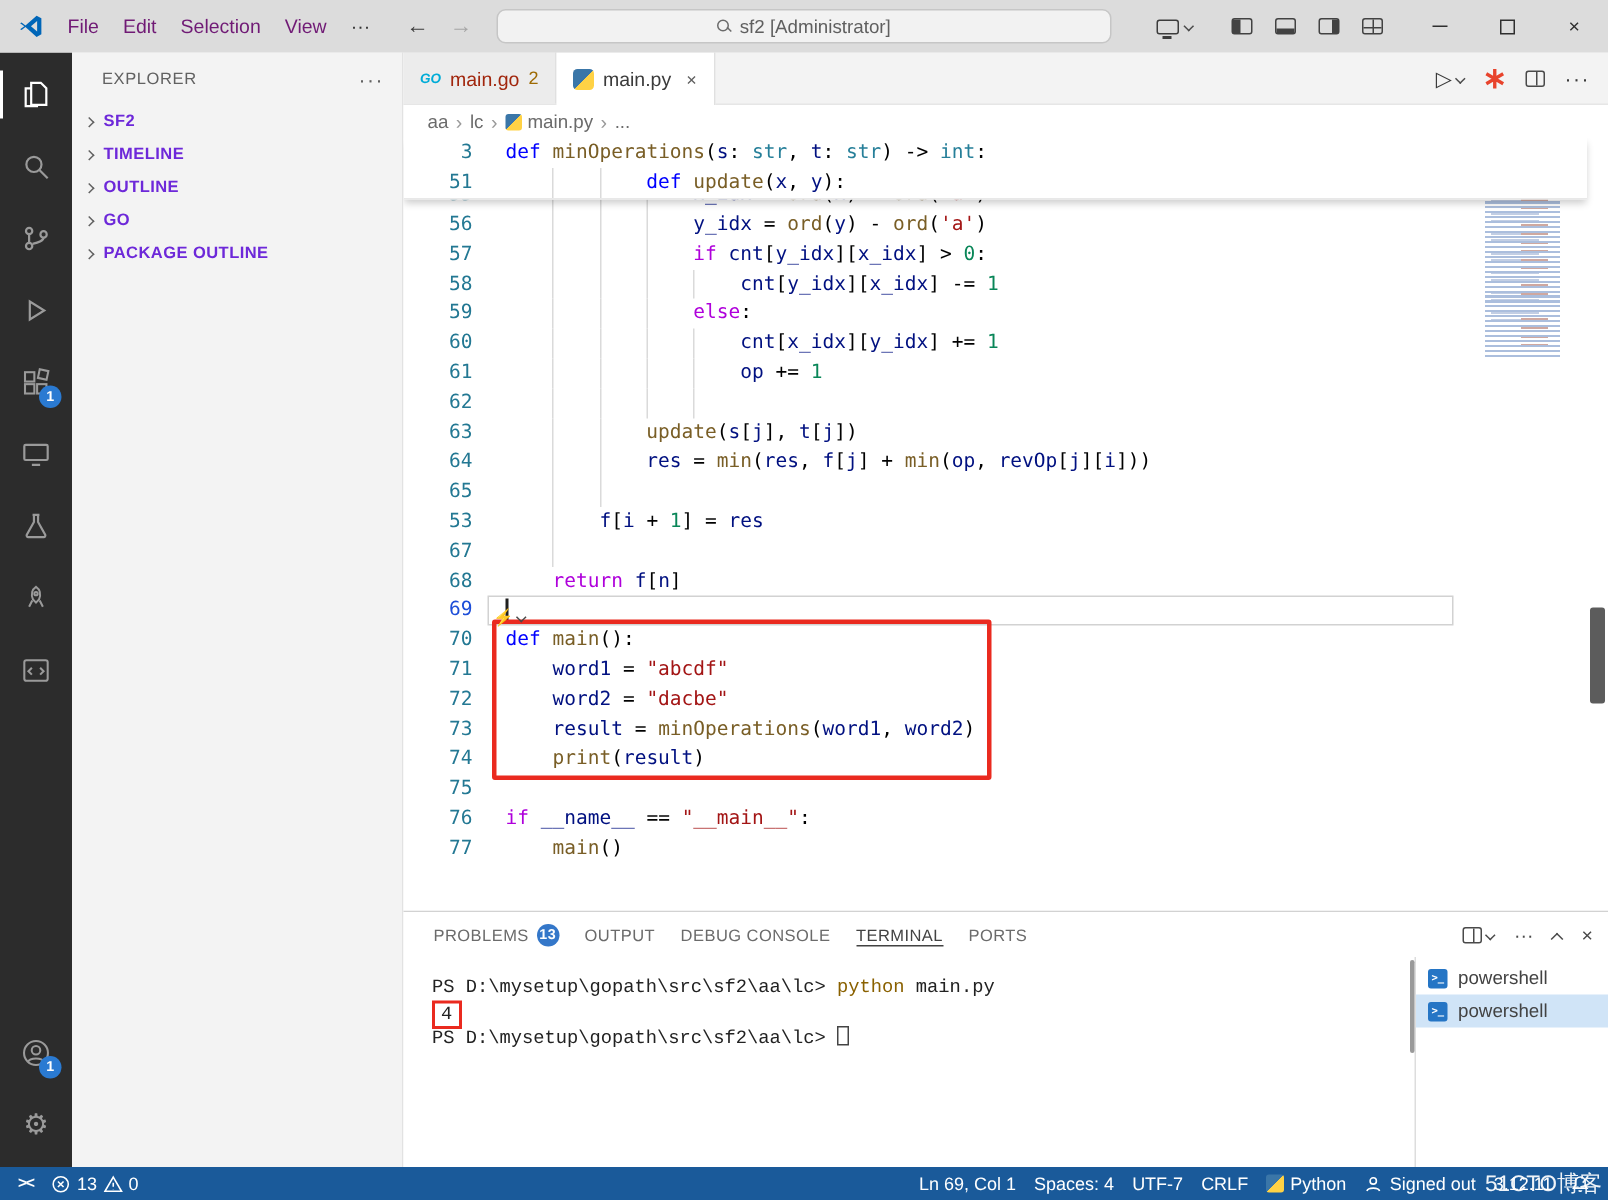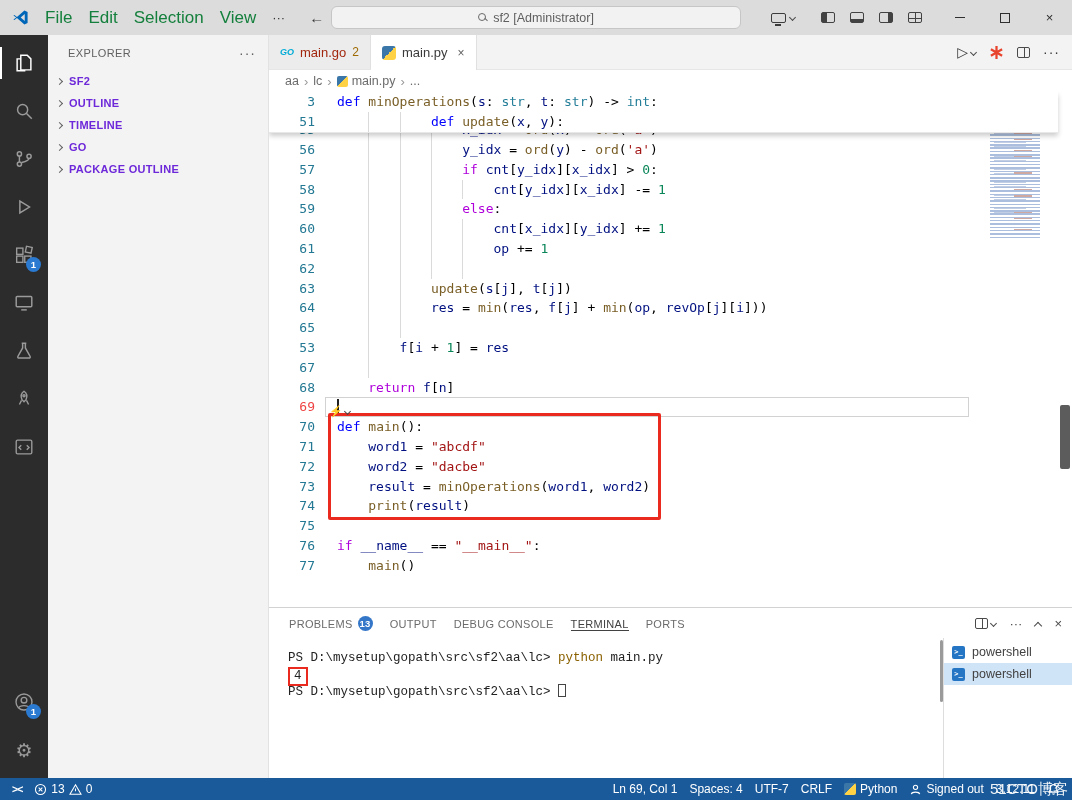--- a/index.html
+++ b/index.html
@@ -1,21 +1,21 @@
 <!DOCTYPE html>
 <html><head>
 <meta charset="utf-8">
 <style>
   *{box-sizing:border-box;margin:0;padding:0}
   html,body{background:#fff}
   .app{position:relative;width:1072px;height:800px;overflow:hidden;font-family:"Liberation Sans",sans-serif;background:#fff;user-select:none}
   
   .titlebar{position:absolute;top:0;left:0;right:0;height:35px;background:#dcdcdc;display:flex;align-items:center;padding:0 8px;z-index:30}
   .logo{display:flex;align-items:center;margin:0 8px 0 4px}
-  .menu-item{font-size:17px;color:#15803d;padding:4px 8px;border-radius:4px;cursor:default}
+  .menu-item{font-size:13px;color:#701a75;padding:4px 8px;border-radius:4px;cursor:default}
   .menu-more{font-size:13px;color:#333;padding:4px 8px}
   .tb-nav{display:flex;align-items:center;gap:14px;margin-left:16px;font-size:15px}
   .nav-back{color:#3a3a3a}.nav-fwd{color:#a6a6a6}
   .searchbox{position:absolute;left:50%;transform:translateX(-50%);top:6px;width:410px;height:23px;background:#f2f2f2;border:1px solid #c6c6c6;border-radius:6px;display:flex;align-items:center;justify-content:center;gap:6px;font-size:12.5px;color:#5f5f5f}
   .search-glyph{position:relative;width:9px;height:9px;display:inline-block}
   .search-glyph::before{content:'';position:absolute;left:0;top:0;width:6px;height:6px;border:1.3px solid #6b6b6b;border-radius:50%}
   .search-glyph::after{content:'';position:absolute;left:6px;top:6px;width:4px;height:1.3px;background:#6b6b6b;transform:rotate(45deg)}
   .tb-right{position:absolute;right:0;top:0;height:35px;display:flex;align-items:center}
   .tbi{display:flex;align-items:center;gap:4px;margin-right:26px}
   .monitor{position:relative;width:15px;height:10px;border:1.3px solid #3c3c3c;border-radius:2px}
@@ -68,21 +68,21 @@
   .splitbox::after{content:'';position:absolute;left:50%;top:0;bottom:0;width:1.3px;background:#4a4a4a}
   .more-dots{font-size:14px;letter-spacing:1px;color:#3a3a3a}
   
   .breadcrumbs{height:22px;background:#fff;display:flex;align-items:center;gap:4px;padding-left:16px;font-size:12.5px;color:#6b6b6b;flex:none}
   .bc-sep{color:#9a9a9a;font-size:13px;margin:0 1px}
   .bc-item{display:flex;align-items:center}
   
   .editor{flex:1;position:relative;background:#fff;overflow:hidden}
   .cl{position:relative;height:19.8px;line-height:19.8px;font-family:"DejaVu Sans Mono","Liberation Mono",monospace;font-size:13px;white-space:pre}
   .ln{position:absolute;left:0;top:0;width:46px;text-align:right;color:#237893}
-  .cl.cur .ln{color:#ef4444}
+  .cl.cur .ln{color:#1d4ed8}
   .code{display:block;margin-left:68px;position:relative;height:100%;white-space:pre;color:#000}
   .guide{position:absolute;top:0;bottom:0;width:1px;background:#dadada}
   .cl.cur::after{content:'';position:absolute;left:56px;right:0;top:0;bottom:0;border:1px solid #d2d2d2;pointer-events:none}
   .caret{position:absolute;left:0;top:2px;width:2px;height:15px;background:#1f1f1f}
   .tk-kw{color:#0000ff}.tk-ctrl{color:#af00db}.tk-fn{color:#795e26}.tk-var{color:#001080}
   .tk-str{color:#a31515}.tk-num{color:#098658}.tk-type{color:#267f99}.tk-p{color:#000}
   .sticky{position:absolute;top:0;left:0;right:14px;background:#fff;z-index:10;box-shadow:0 3px 5px rgba(0,0,0,.2);border-bottom:1px solid #e8e8e8}
   .sticky .cl{height:20px;line-height:20px}
   .clip55{position:absolute;top:41px;left:0;width:700px;height:7px;overflow:hidden}
   .clip55 .cl{margin-top:-12.8px}
@@ -244,25 +244,25 @@
         <span>EXPLORER</span>
         <span class="sb-more">···</span>
       </div>
       <div id="sbSections">
           <div class="sb-row">
             <span class="cchev"></span>
             <span class="sb-label">SF2</span>
           </div>
           <div class="sb-row">
             <span class="cchev"></span>
-            <span class="sb-label">OUTLINE</span>
+            <span class="sb-label">TIMELINE</span>
           </div>
           <div class="sb-row">
             <span class="cchev"></span>
-            <span class="sb-label">TIMELINE</span>
+            <span class="sb-label">OUTLINE</span>
           </div>
           <div class="sb-row">
             <span class="cchev"></span>
             <span class="sb-label">GO</span>
           </div>
           <div class="sb-row">
             <span class="cchev"></span>
             <span class="sb-label">PACKAGE OUTLINE</span>
           </div>
         </div>

